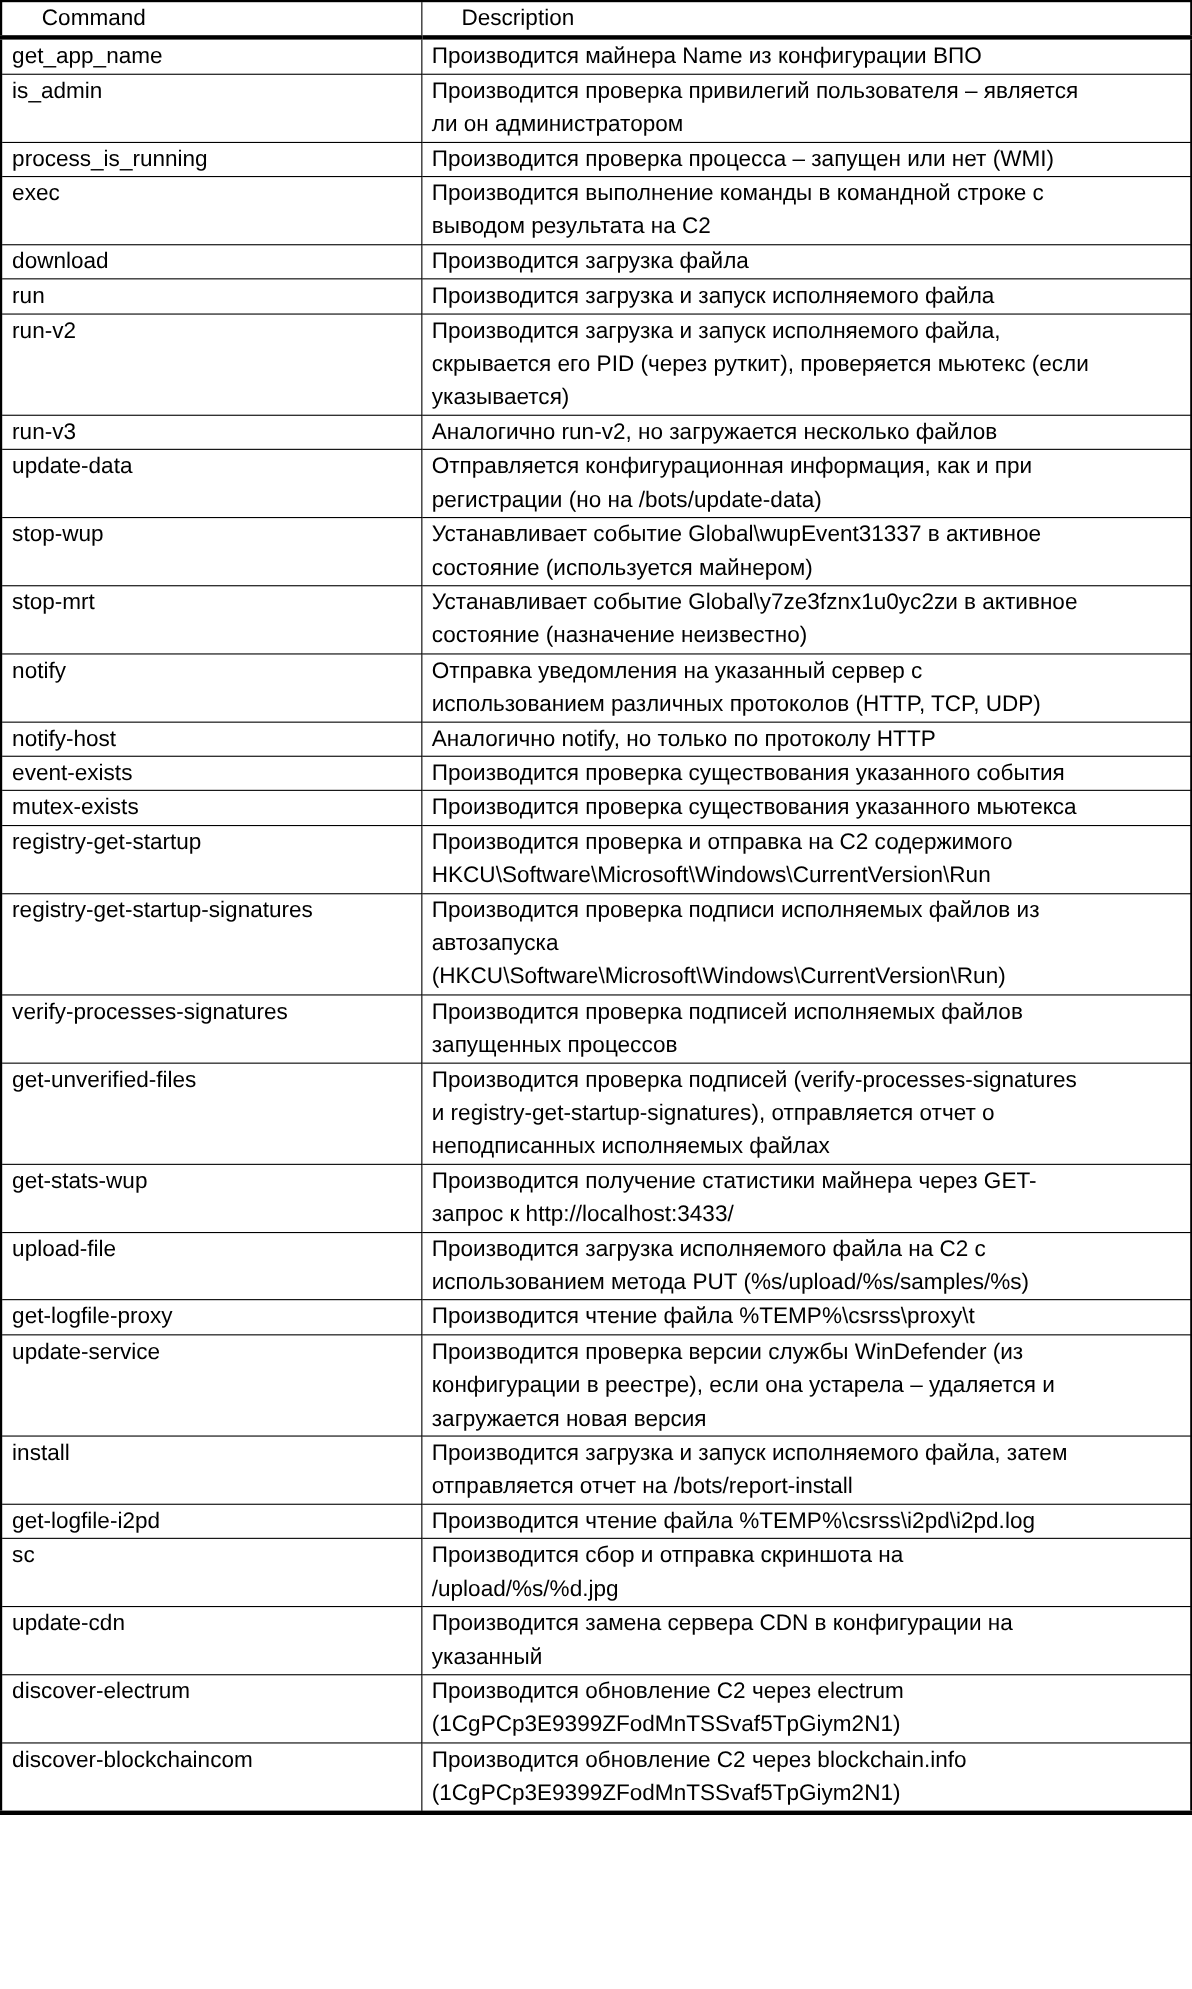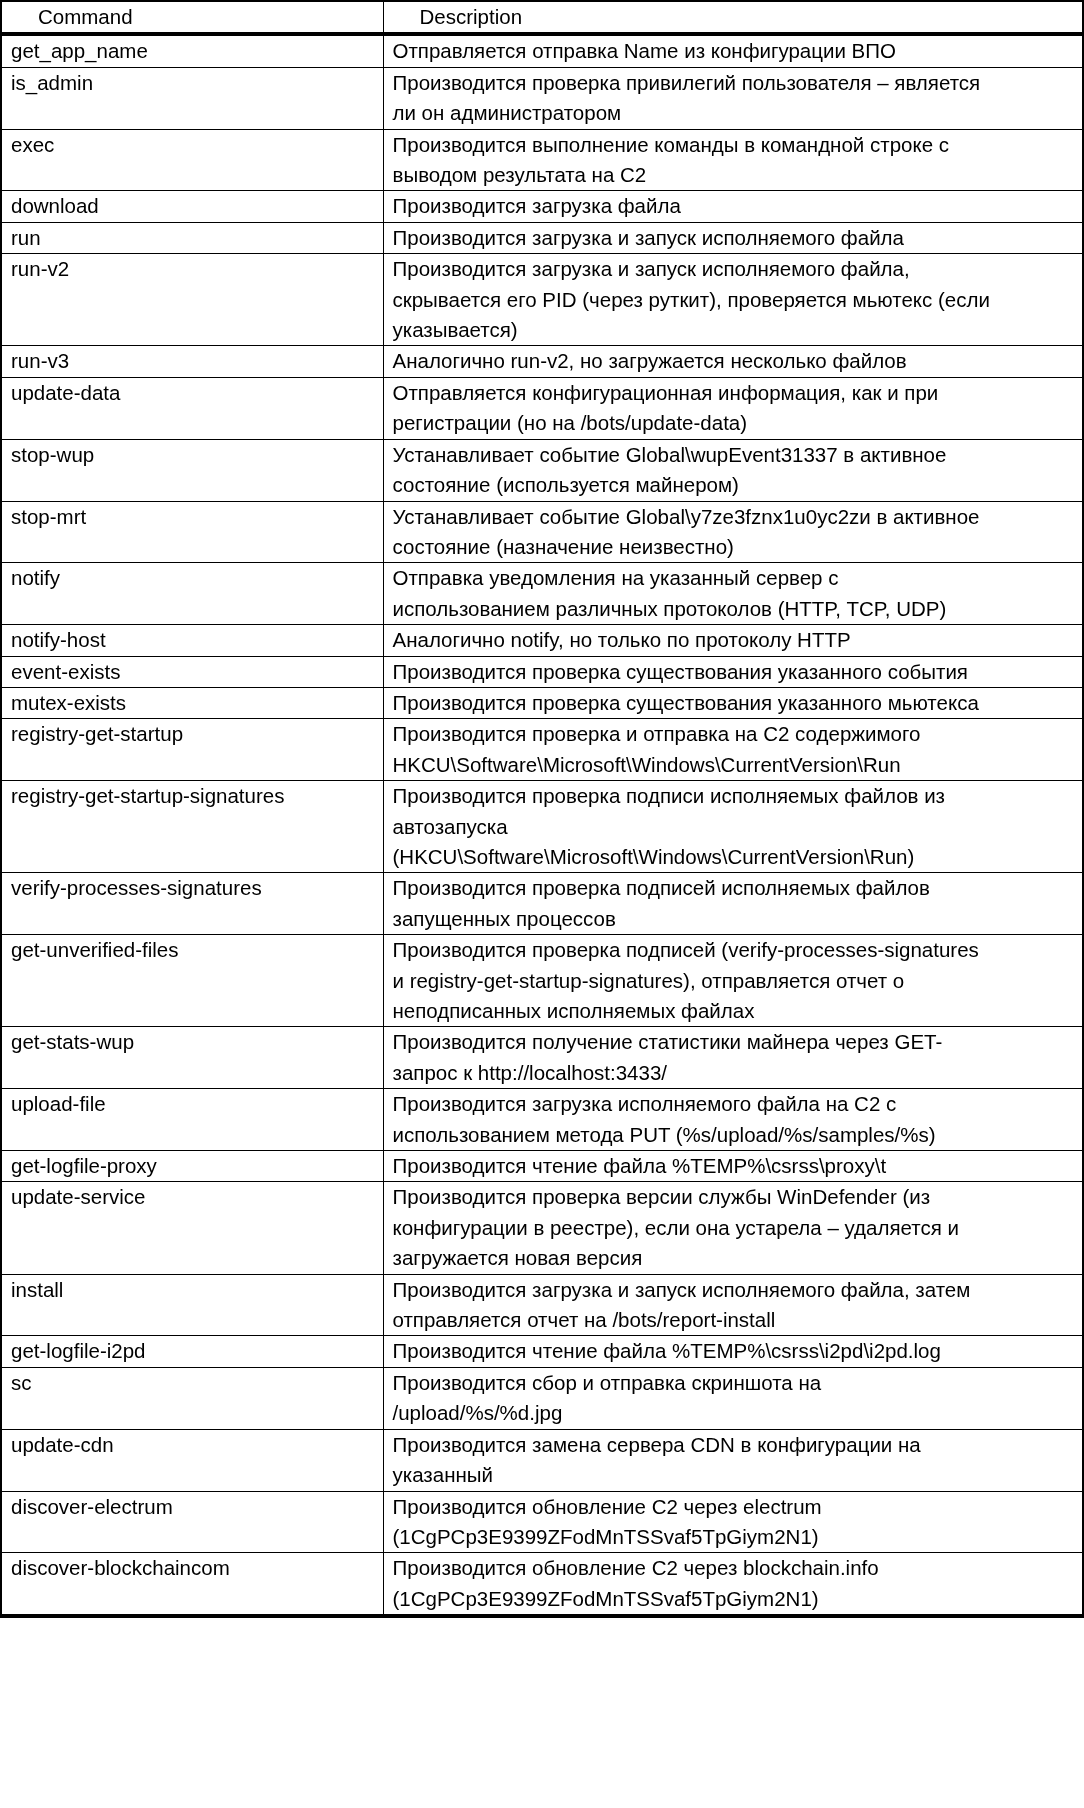--- a/index.html
+++ b/index.html
@@ -53,26 +53,30 @@
   </colgroup>
   <thead>
     <tr>
       <th>Command</th>
       <th>Description</th>
     </tr>
   </thead>
   <tbody>
       <tr>
     <td>get_app_name</td>
-    <td>Отправляется отправка Name из конфигурации ВПО</td>
+    <td>Производится майнера Name из конфигурации ВПО</td>
   </tr>
       <tr>
     <td>is_admin</td>
     <td>Производится проверка привилегий пользователя – является
 ли он администратором</td>
+  </tr>
+      <tr>
+    <td>process_is_running</td>
+    <td>Производится проверка процесса – запущен или нет (WMI)</td>
   </tr>
       <tr>
     <td>exec</td>
     <td>Производится выполнение команды в командной строке с
 выводом результата на C2</td>
   </tr>
       <tr>
     <td>download</td>
     <td>Производится загрузка файла</td>
   </tr>

